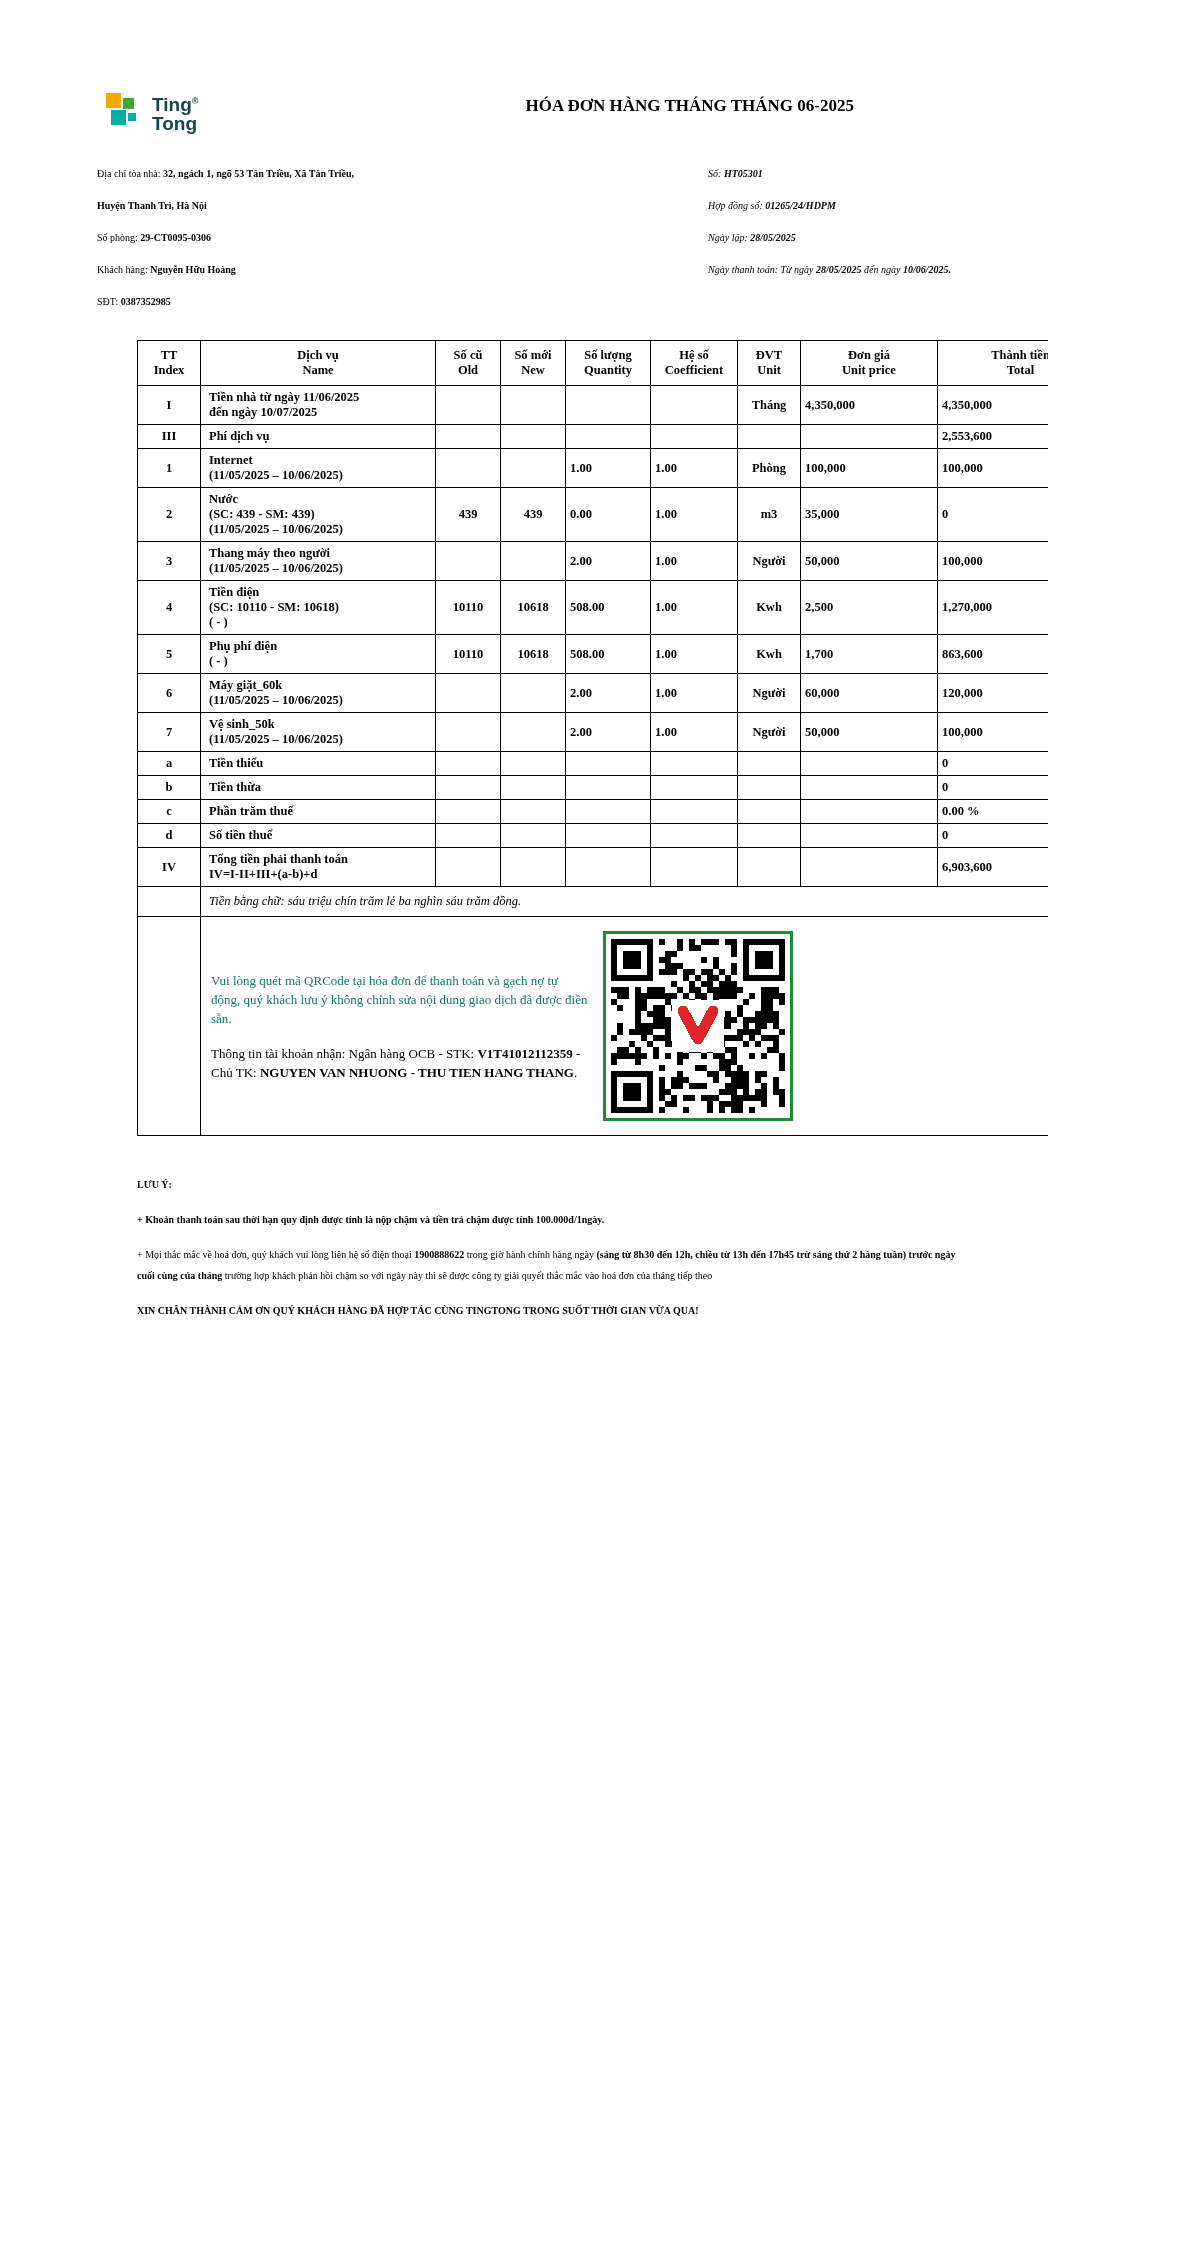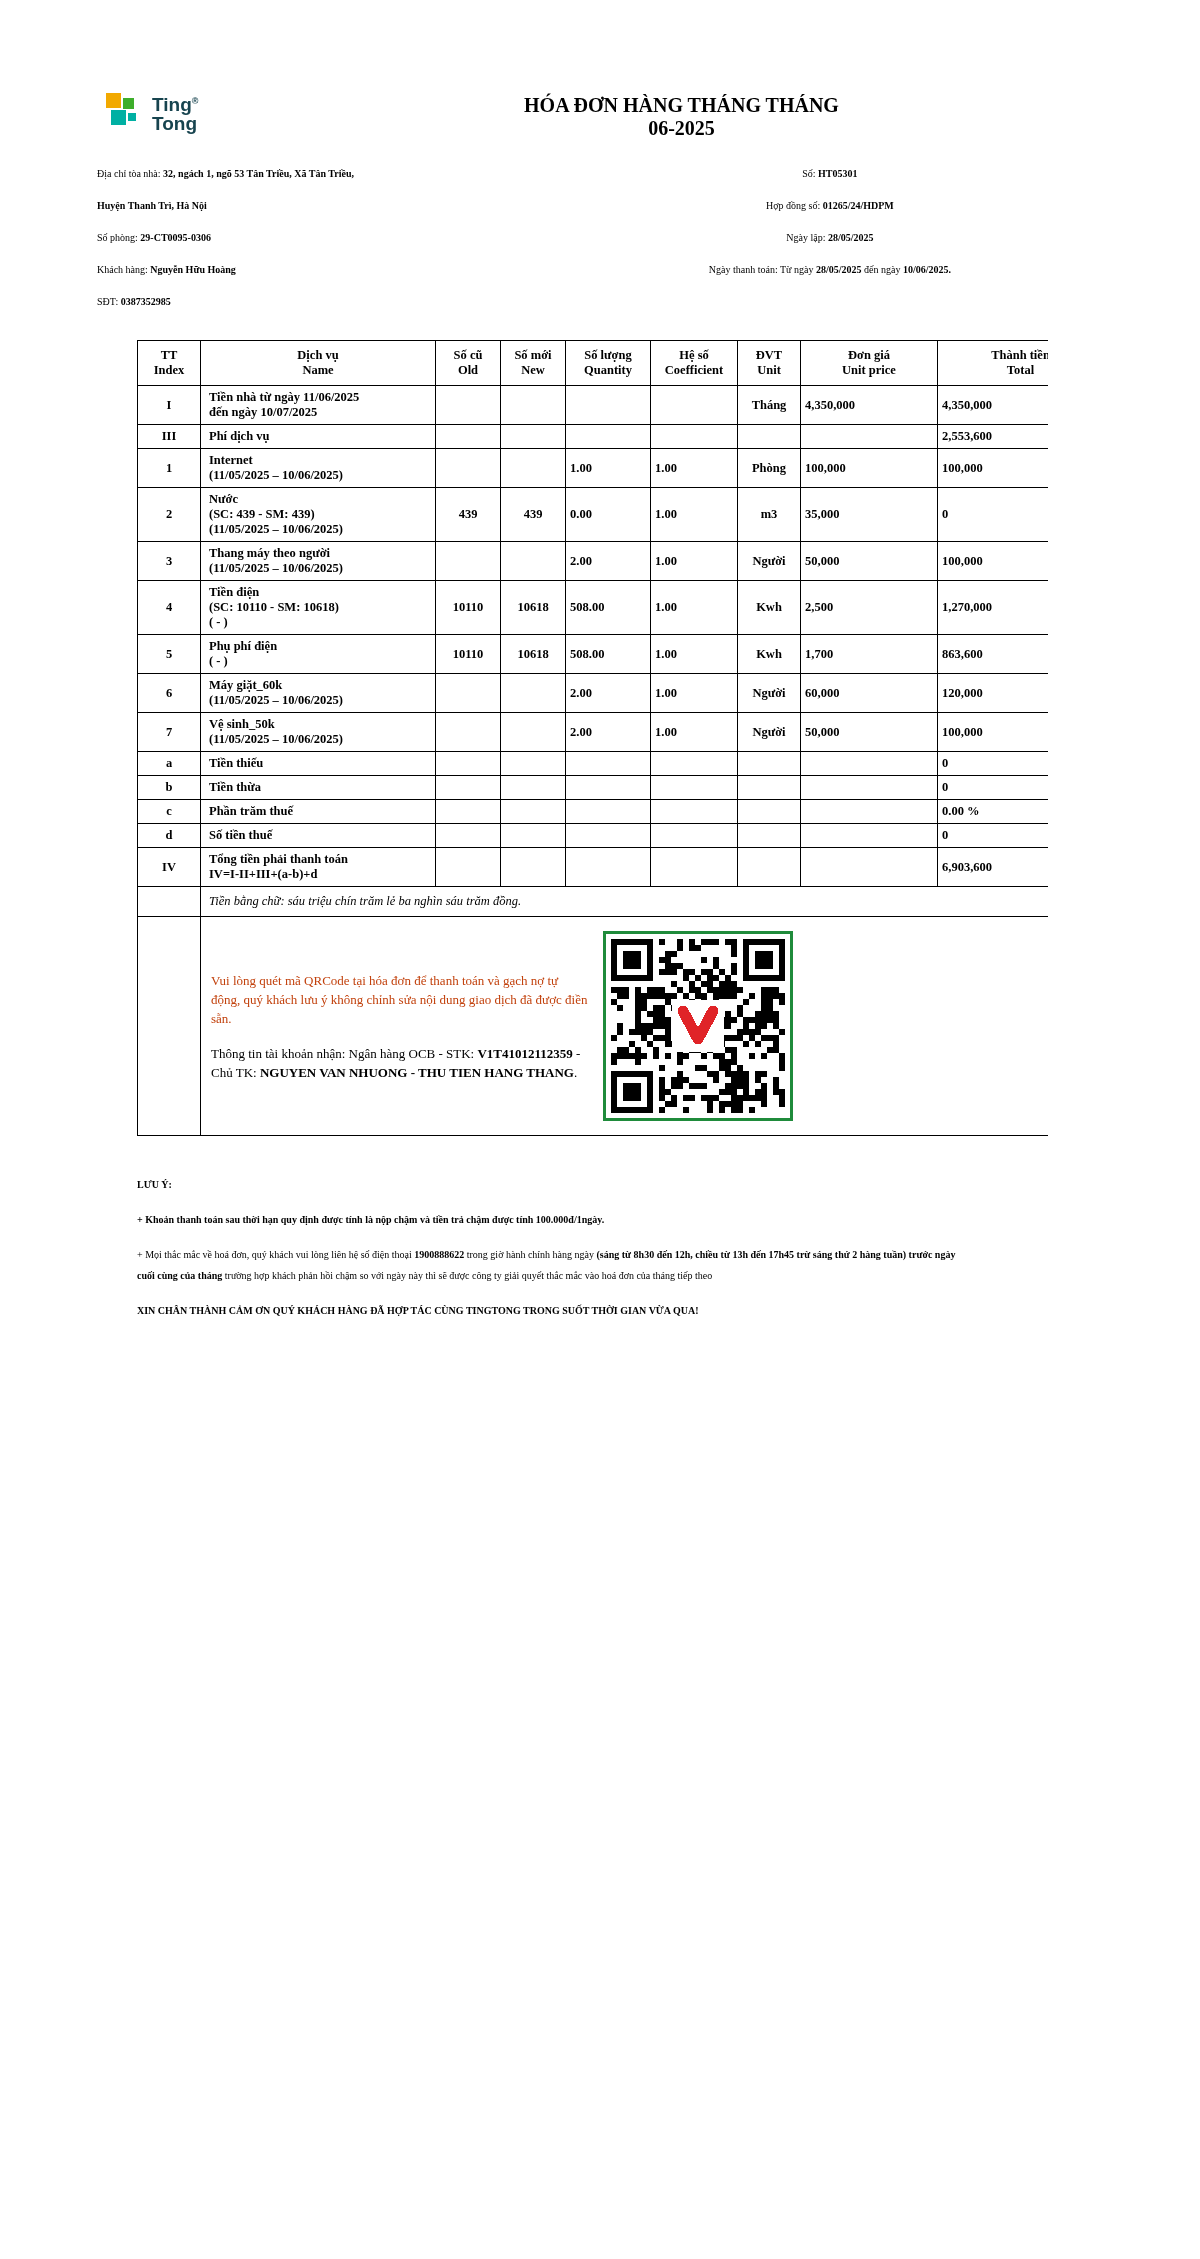--- a/index.html
+++ b/index.html
@@ -4,42 +4,42 @@
 <style>
   html,body{margin:0;padding:0;}
   body{width:1200px;background:#ffffff;font-family:"Liberation Serif","DejaVu Serif",serif;color:#000;}
   .page{position:relative;width:1048px;height:2259px;overflow:hidden;background:#fff;}
 
   
   .header{position:relative;margin:92px 97px 0 97px;height:56px;}
   .logo{position:absolute;left:0;top:0;display:flex;gap:9px;align-items:flex-start;}
   .logo-text{font-family:"Liberation Sans","DejaVu Sans",sans-serif;font-weight:bold;font-size:19px;line-height:19px;color:#17444f;}
   .logo-text sup{font-size:9px;font-weight:bold;}
-  .title{position:absolute;left:412px;top:2px;width:345px;font-size:20px;font-weight:bold;line-height:23px;text-align:center;}
+  .title{position:absolute;left:412px;top:2px;width:345px;font-size:17px;font-weight:bold;line-height:23px;text-align:right;}
 
   
   .info{display:flex;justify-content:space-between;margin:16px 97px 0 97px;font-size:10px;}
-  .info-col.right{text-align:center;}
+  .info-col.right{text-align:left;font-style:italic;}
   .info-line{line-height:20px;margin-bottom:12px;white-space:nowrap;}
   .info-line b{font-weight:bold;}
 
   
   .invoice-table{border-collapse:collapse;table-layout:fixed;width:966px;margin:16px 0 0 137px;font-size:12.5px;font-weight:bold;}
   .invoice-table th,.invoice-table td{border:1px solid #000;vertical-align:middle;padding:4px 4px;line-height:15px;}
   .invoice-table thead th{text-align:center;padding:7px 2px;}
   .invoice-table td.name{text-align:left;padding-left:8px;}
   .invoice-table td.c{text-align:center;}
   .invoice-table td.r{text-align:left;}
   .words-cell{font-weight:normal;font-style:italic;padding:7px 8px !important;text-align:left;}
 
   
   .qr-cell{font-weight:normal;padding:14px 10px !important;}
   .qr-flex{display:flex;align-items:center;gap:14px;}
   .qr-text{width:378px;font-size:13px;line-height:19px;}
-  .qr-notice{color:#c2410c;margin:0 0 16px 0;}
+  .qr-notice{color:#0f766e;margin:0 0 16px 0;}
   .qr-account{margin:0;}
   .qr-account b{font-weight:bold;}
   .qr-frame{flex:0 0 auto;border:3px solid #1f8b3b;background:#fff;padding:5px;line-height:0;}
 
   
   .footer{margin:38px 90px 0 137px;font-size:10px;line-height:21px;}
   .footer p{margin:0 0 14px 0;}
   .f-bold{font-weight:bold;}
   .seg-bold{font-weight:bold;}
 </style>

